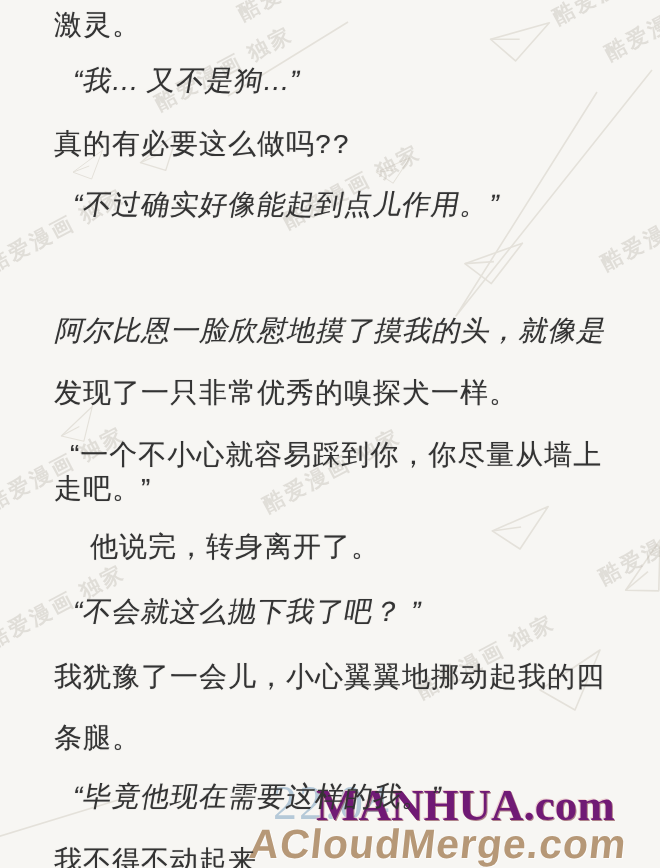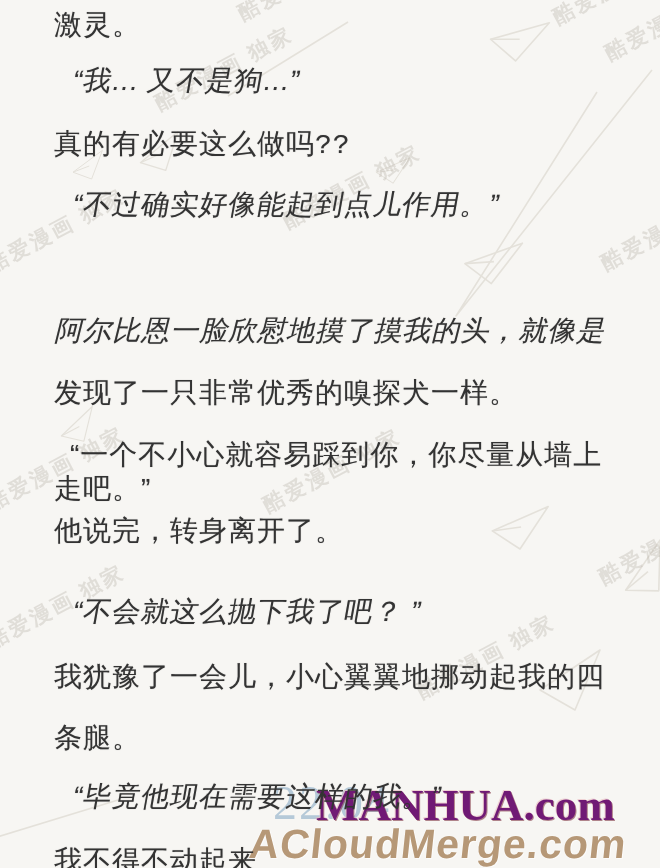--- a/index.html
+++ b/index.html
@@ -87,21 +87,21 @@
 
   <div class="story">
       <div class="line" style="top: 6px;">激灵。</div>
       <div class="line indent italic" style="top: 62px;">“我...  又不是狗...”</div>
       <div class="line" style="top: 125px; font-family: Liberation Mono, monospace;">真的有必要这么做吗??</div>
       <div class="line indent italic" style="top: 186px;">“不过确实好像能起到点儿作用。”</div>
       <div class="line" style="top: 312px; font-style: italic;">阿尔比恩一脸欣慰地摸了摸我的头，就像是</div>
       <div class="line" style="top: 374px;">发现了一只非常优秀的嗅探犬一样。</div>
       <div class="line indent" style="top: 436px;">“一个不小心就容易踩到你，你尽量从墙上</div>
       <div class="line" style="top: 470px;">走吧。”</div>
-      <div class="line" style="top: 512px;">他说完，转身离开了。</div>
+      <div class="line" style="top: 528px; margin-left: 36px;">他说完，转身离开了。</div>
       <div class="line indent italic" style="top: 593px;">“不会就这么抛下我了吧？ ”</div>
       <div class="line" style="top: 719px;">条腿。</div>
       <div class="line" style="top: 658px;">我犹豫了一会儿，小心翼翼地挪动起我的四</div>
       <div class="line indent italic" style="top: 778px;">“毕竟他现在需要这样的我。”</div>
       <div class="line" style="top: 842px;">我不得不动起来</div>
     </div>
 
   <div class="wm-blue">22.04</div>
   <div class="wm-red">MANHUA.com</div>
   <div class="wm-tan">ACloudMerge.com</div>

